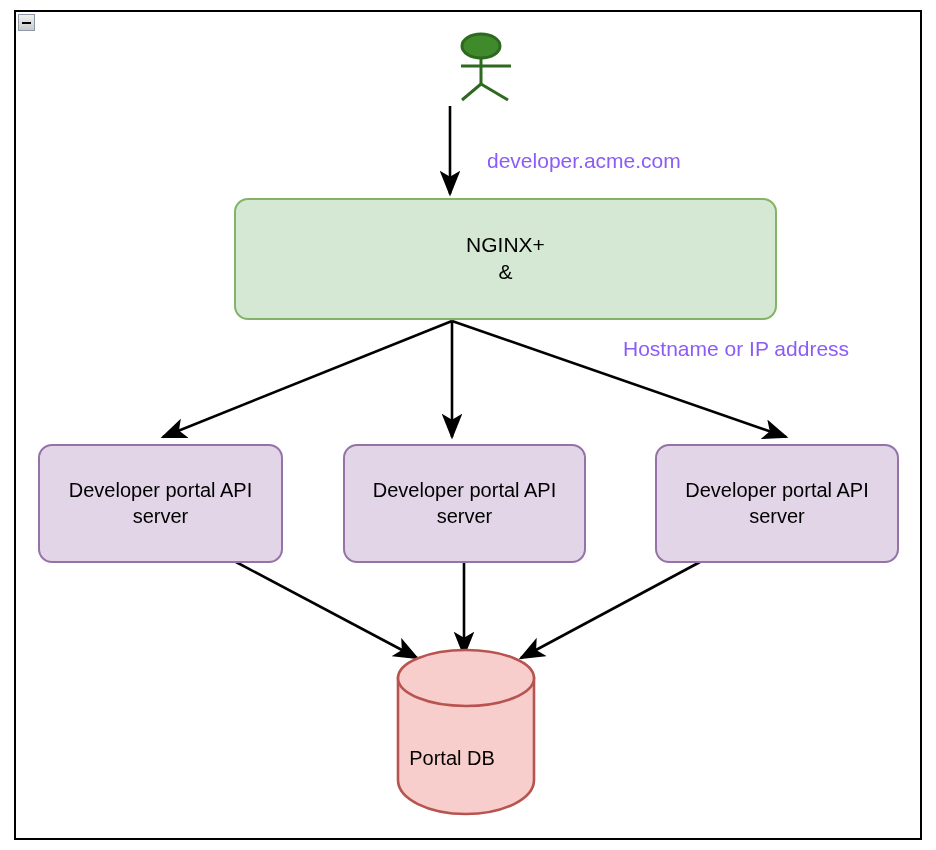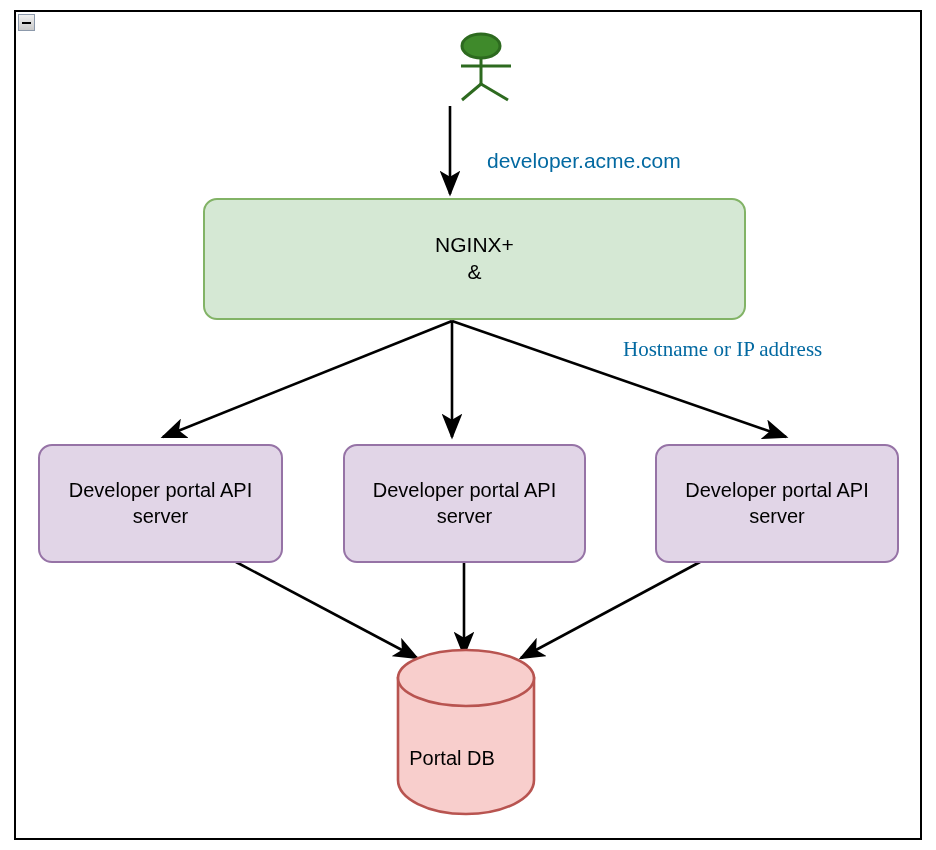--- a/index.html
+++ b/index.html
@@ -64,30 +64,31 @@
     justify-content: center;
     text-align: center;
     border-radius: 14px;
     line-height: 1.28;
     color: #000000;
   }
   .node-green {
     background: #d5e8d4;
     border: 2px solid #82b366;
     font-size: 21px;
+    margin-left: 31px;
   }
   .node-purple {
     background: #e1d5e7;
     border: 2px solid #9673a6;
     font-size: 20px;
     padding: 12px 8px;
   }
   .edge-label {
     position: absolute;
-    color: #0369a1;
+    color: #8b5cf6;
     font-size: 21px;
     white-space: nowrap;
   }
   .db-label {
     position: absolute;
     color: #000000;
     font-size: 20px;
     white-space: nowrap;
     text-align: center;
   }
@@ -158,15 +159,15 @@
   <div class="node node-purple" style="left:655px; top:444px; width:244px; height:119px;">
     <div>
       <div>Developer portal API</div>
       <div>server</div>
     </div>
   </div>
 
   <div class="db-label" style="left:398px; top:747px; width:108px;">Portal DB</div>
 
   <div class="edge-label" style="left:487px; top:149px;">developer.acme.com</div>
-  <div class="edge-label" style="left:623px; top:337px;font-family:Liberation Serif, serif;">Hostname or IP address</div>
+  <div class="edge-label" style="left:623px; top:337px;">Hostname or IP address</div>
 
 </div>
 
 </body></html>

